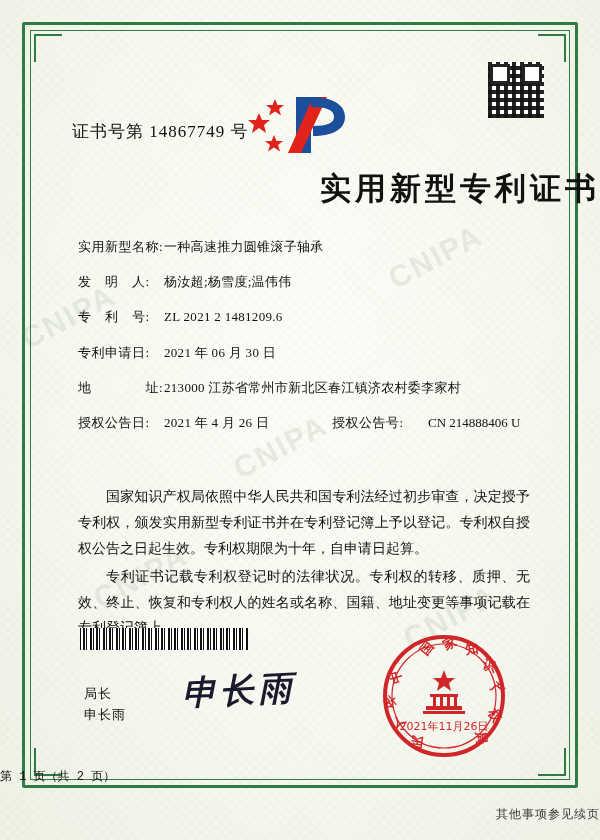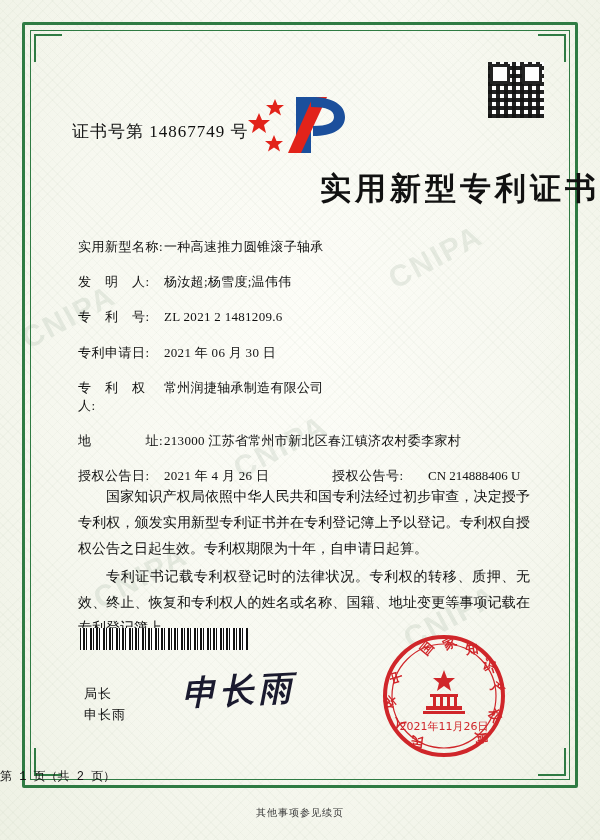--- a/index.html
+++ b/index.html
@@ -239,22 +239,22 @@
     text-align: left;
     font-size: 12px;
     color: #111;
     font-family: Liberation Mono, monospace;
   }
 
   .footer-note {
     position: absolute;
     left: 0; right: 0;
     top: 806px;
-    text-align: center;
-    font-size: 10px;
+    text-align: right;
+    font-size: 12px;
     color: #3a3a3a;
     letter-spacing: 1px;
   }
 </style>
 </head>
 <body>
 
 <div class="page">
   <div class="bg-texture"></div>
 
@@ -299,24 +299,20 @@
       <span class="field-label">发　明　人:</span>
       <span class="field-value">杨汝超;杨雪度;温伟伟</span>
     </div>
     <div class="field-row">
       <span class="field-label">专　利　号:</span>
       <span class="field-value">ZL 2021 2 1481209.6</span>
     </div>
     <div class="field-row">
       <span class="field-label">专利申请日:</span>
       <span class="field-value">2021 年 06 月 30 日</span>
-    </div>
-    <div class="field-row">
-      <span class="field-label">专　利　权　人:</span>
-      <span class="field-value">常州润捷轴承制造有限公司</span>
     </div>
     <div class="field-row">
       <span class="field-label">地　　　　址:</span>
       <span class="field-value">213000 江苏省常州市新北区春江镇济农村委李家村</span>
     </div>
     <div class="field-row double">
       <span class="field-label">授权公告日:</span>
       <span class="field-value">2021 年 4 月 26 日</span>
       <span class="field-label2">授权公告号:</span>
       <span class="field-value2">CN 214888406 U</span>

